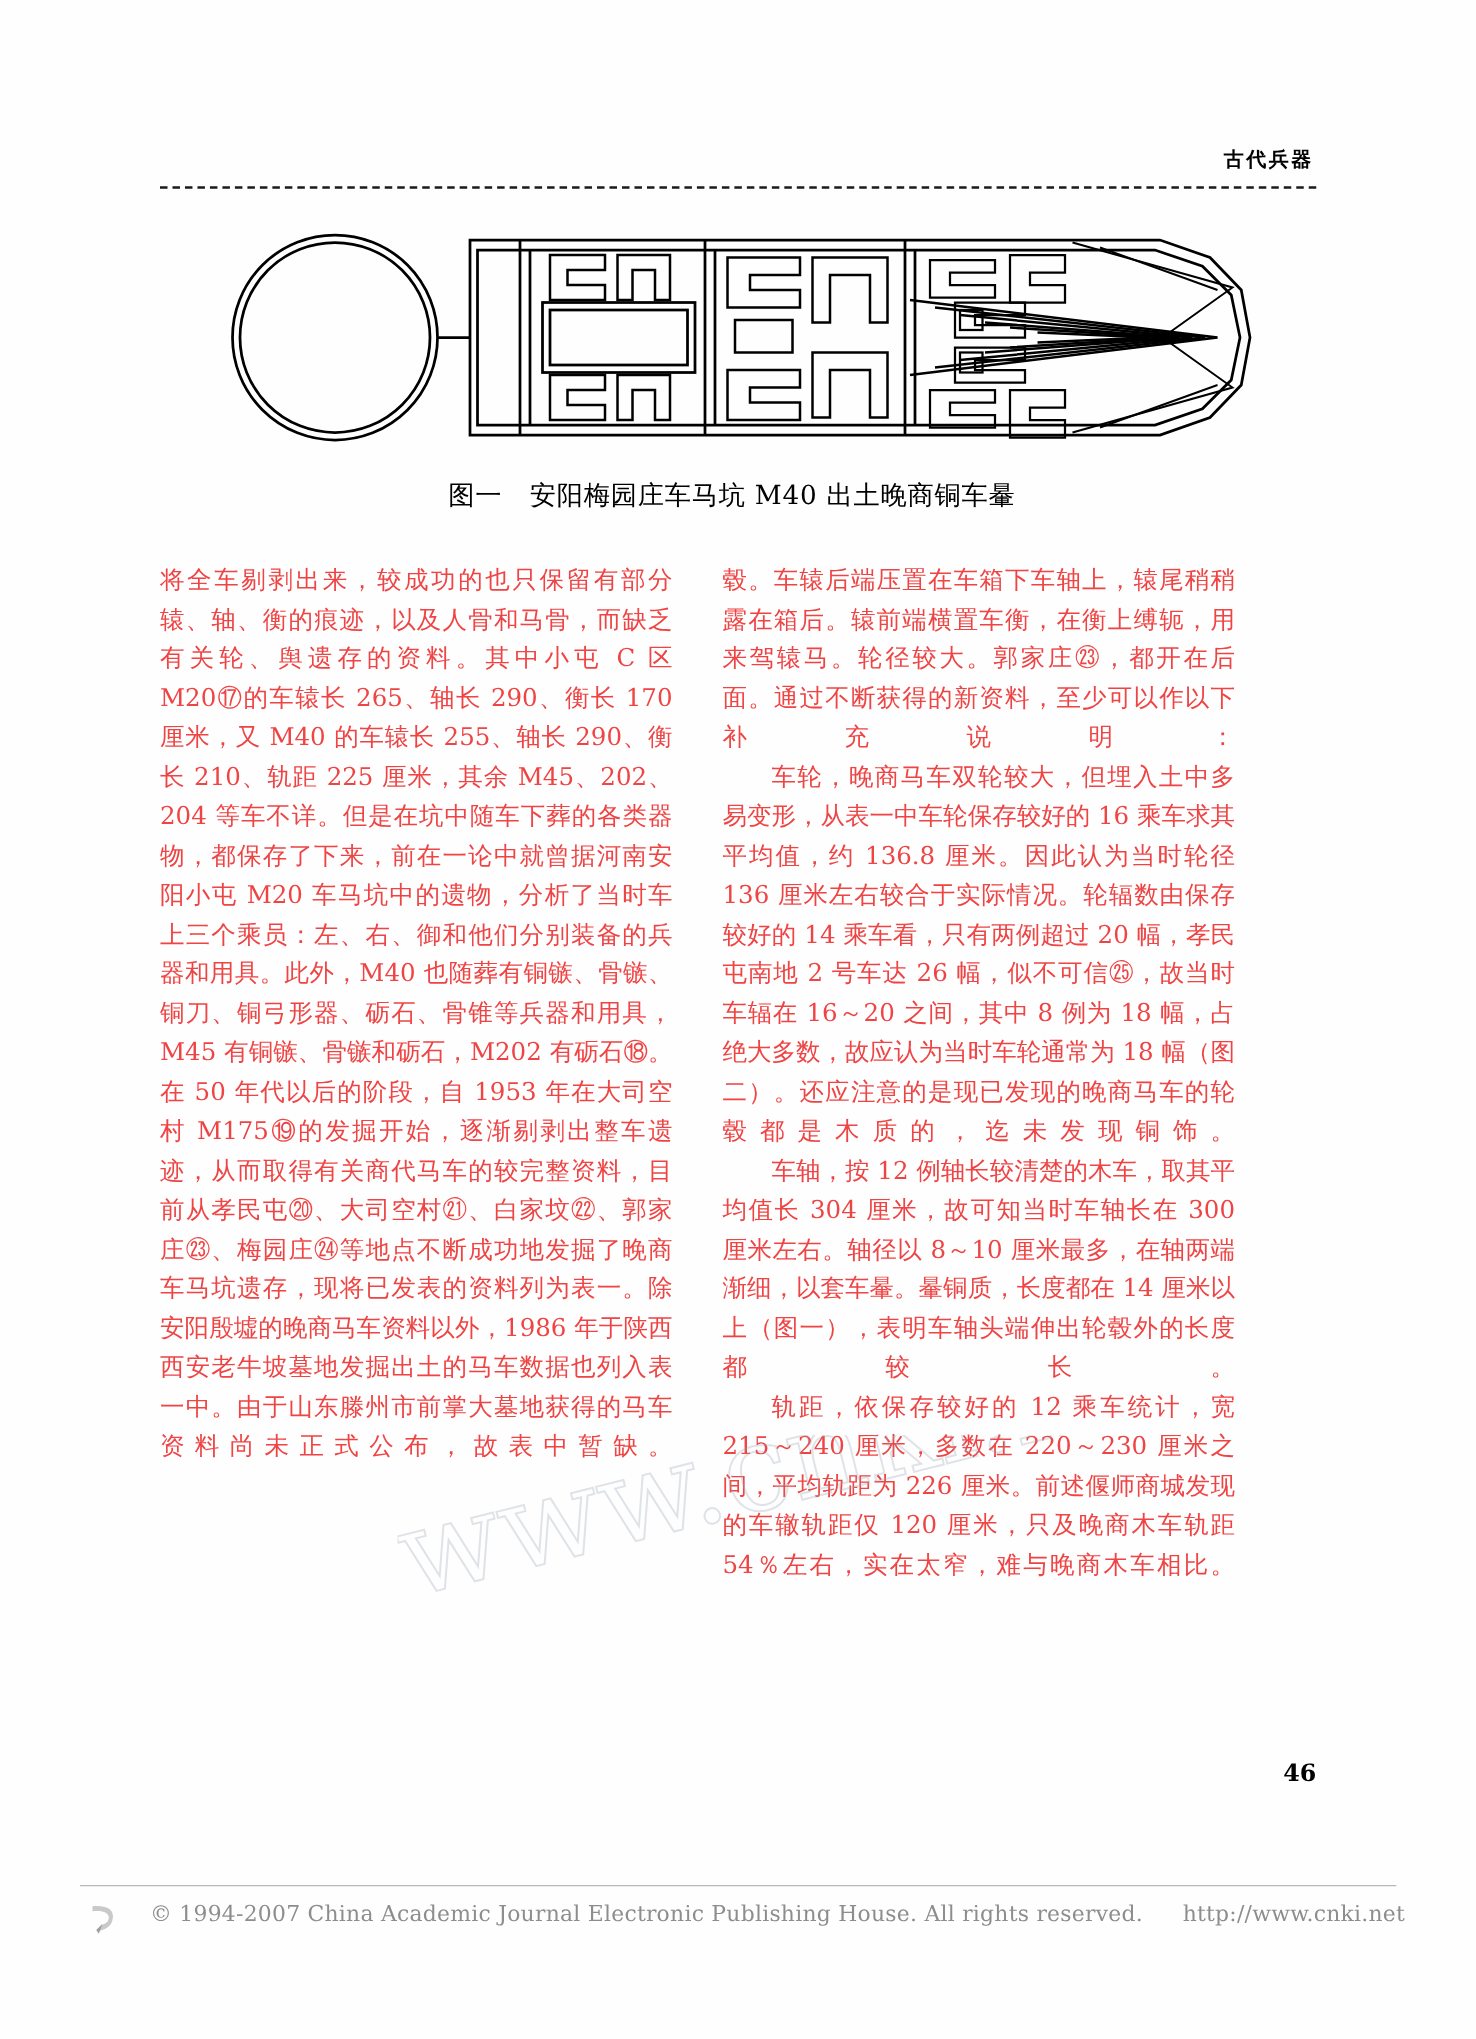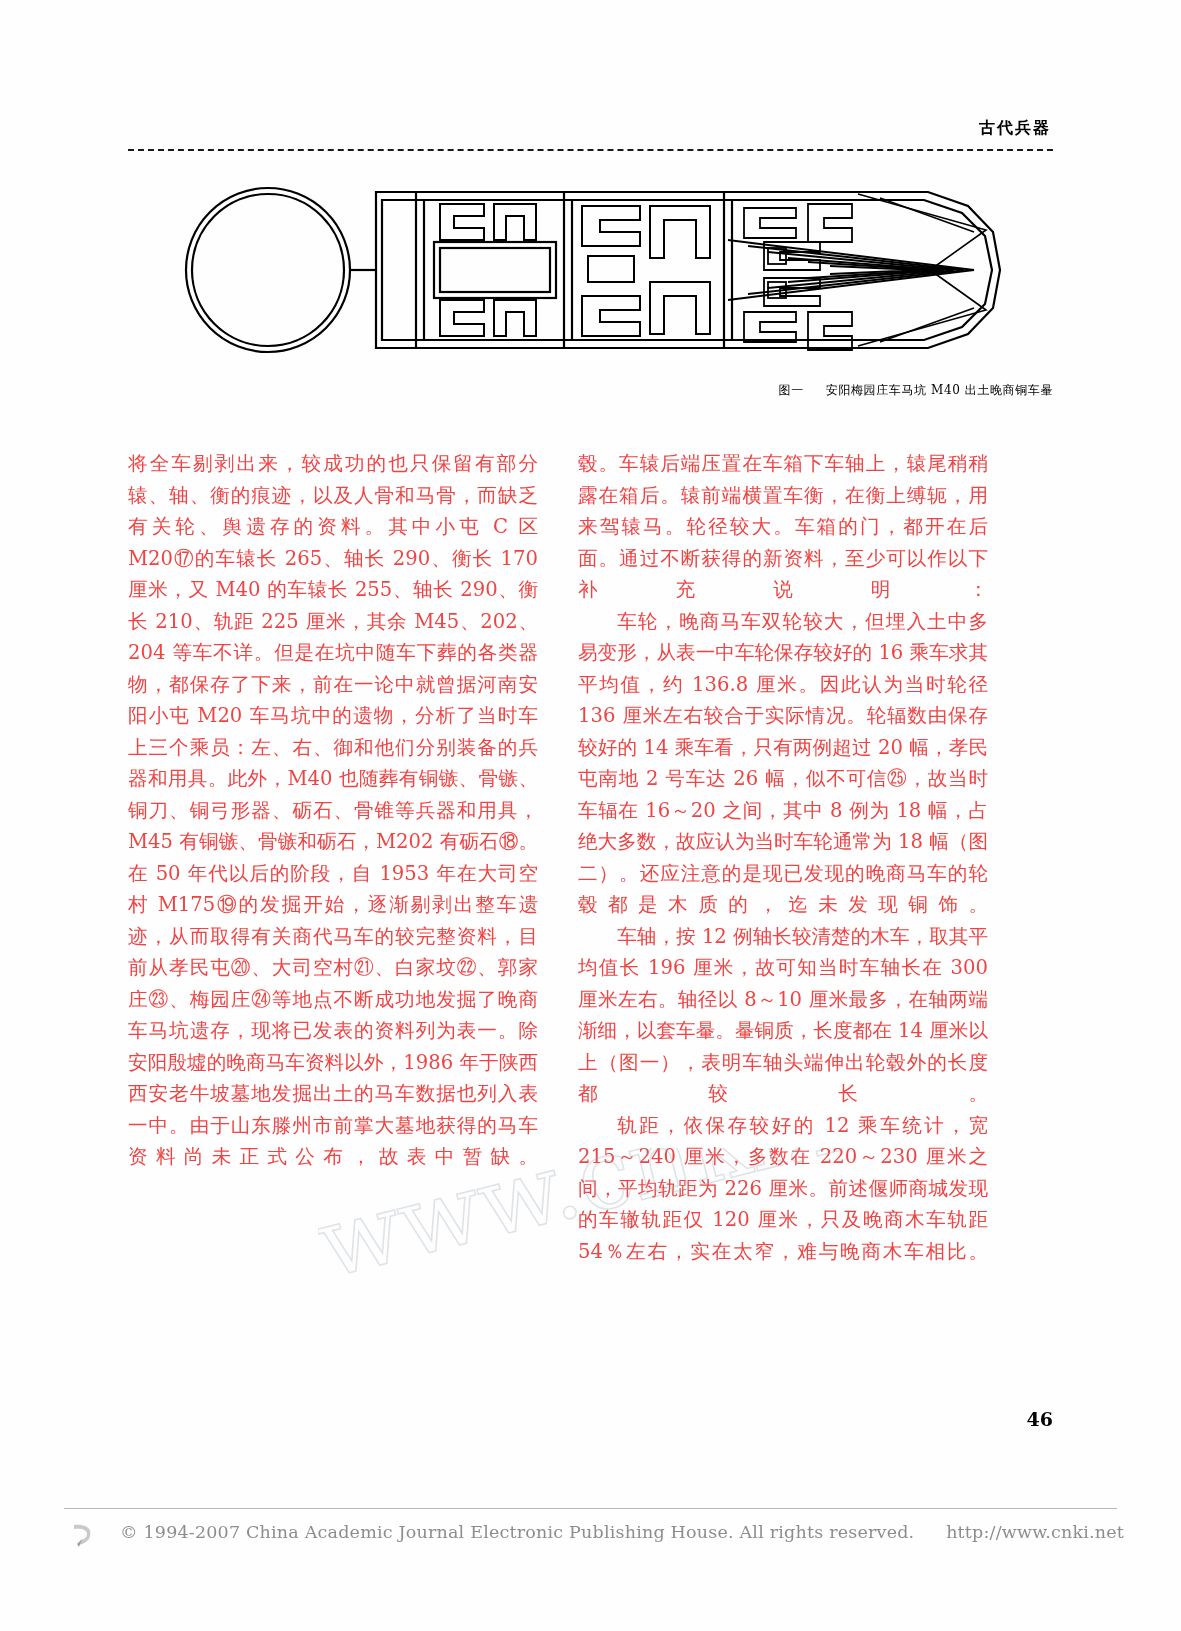--- a/index.html
+++ b/index.html
@@ -63,25 +63,25 @@
   .figure-art {
     position: absolute;
     left: 40px;
     top: 0;
     width: 840px;
     height: 200px;
   }
   .figure-caption {
     position: absolute;
     left: 0;
-    right: 0;
+    right: 10px;
     top: 212px;
-    text-align: right;
-    font-family: "DejaVu Serif", "Liberation Serif", serif;
-    font-size: 12px;
+    text-align: center;
+    font-family: "DejaVu Serif", "Liberation Serif", serif;
+    font-size: 21px;
     letter-spacing: 0.6px;
     white-space: nowrap;
   }
   .figure-caption .cap-gap { display:inline-block; width: 22px; }
 
   
   .body-cols {
     position: absolute;
     left: 128px;
     top: 448px;
@@ -246,23 +246,23 @@
     </div>
   </div>
 
   <div class="body-cols">
 
     <div class="col col-left">
       <p>将全车剔剥出来，较成功的也只保留有部分辕、轴、衡的痕迹，以及人骨和马骨，而缺乏有关轮、舆遗存的资料。其中小屯 C 区 M20⑰的车辕长 265、轴长 290、衡长 170 厘米，又 M40 的车辕长 255、轴长 290、衡长 210、轨距 225 厘米，其余 M45、202、204 等车不详。但是在坑中随车下葬的各类器物，都保存了下来，前在一论中就曾据河南安阳小屯 M20 车马坑中的遗物，分析了当时车上三个乘员：左、右、御和他们分别装备的兵器和用具。此外，M40 也随葬有铜镞、骨镞、铜刀、铜弓形器、砺石、骨锥等兵器和用具，M45 有铜镞、骨镞和砺石，M202 有砺石⑱。在 50 年代以后的阶段，自 1953 年在大司空村 M175⑲的发掘开始，逐渐剔剥出整车遗迹，从而取得有关商代马车的较完整资料，目前从孝民屯⑳、大司空村㉑、白家坟㉒、郭家庄㉓、梅园庄㉔等地点不断成功地发掘了晚商车马坑遗存，现将已发表的资料列为表一。除安阳殷墟的晚商马车资料以外，1986 年于陕西西安老牛坡墓地发掘出土的马车数据也列入表一中。由于山东滕州市前掌大墓地获得的马车资料尚未正式公布，故表中暂缺。</p>
     </div>
 
     <div class="col col-right">
-      <p>毂。车辕后端压置在车箱下车轴上，辕尾稍稍露在箱后。辕前端横置车衡，在衡上缚轭，用来驾辕马。轮径较大。车箱的门，都开在后面。通过不断获得的新资料，至少可以作以下补充说明：</p>
+      <p>毂。车辕后端压置在车箱下车轴上，辕尾稍稍露在箱后。辕前端横置车衡，在衡上缚轭，用来驾辕马。轮径较大。郭家庄㉓，都开在后面。通过不断获得的新资料，至少可以作以下补充说明：</p>
       <p class="indent">车轮，晚商马车双轮较大，但埋入土中多易变形，从表一中车轮保存较好的 16 乘车求其平均值，约 136.8 厘米。因此认为当时轮径 136 厘米左右较合于实际情况。轮辐数由保存较好的 14 乘车看，只有两例超过 20 幅，孝民屯南地 2 号车达 26 幅，似不可信㉕，故当时车辐在 16～20 之间，其中 8 例为 18 幅，占绝大多数，故应认为当时车轮通常为 18 幅（图二）。还应注意的是现已发现的晚商马车的轮毂都是木质的，迄未发现铜饰。</p>
-      <p class="indent">车轴，按 12 例轴长较清楚的木车，取其平均值长 196 厘米，故可知当时车轴长在 300 厘米左右。轴径以 8～10 厘米最多，在轴两端渐细，以套车䡞。䡞铜质，长度都在 14 厘米以上（图一），表明车轴头端伸出轮毂外的长度都较长。</p>
+      <p class="indent">车轴，按 12 例轴长较清楚的木车，取其平均值长 304 厘米，故可知当时车轴长在 300 厘米左右。轴径以 8～10 厘米最多，在轴两端渐细，以套车䡞。䡞铜质，长度都在 14 厘米以上（图一），表明车轴头端伸出轮毂外的长度都较长。</p>
       <p class="indent">轨距，依保存较好的 12 乘车统计，宽 215～240 厘米，多数在 220～230 厘米之间，平均轨距为 226 厘米。前述偃师商城发现的车辙轨距仅 120 厘米，只及晚商木车轨距 54％左右，实在太窄，难与晚商木车相比。</p>
     </div>
 
     <svg class="watermark" viewBox="0 0 700 190">
       <text x="10" y="130" transform="rotate(-14 10 130)" font-family="DejaVu Serif, serif" font-size="96" fill="none" stroke="#9aa7b4" stroke-width="1.6">www.cnki.net</text>
     </svg>
   </div>
 
   <div class="page-number">46</div>
 

